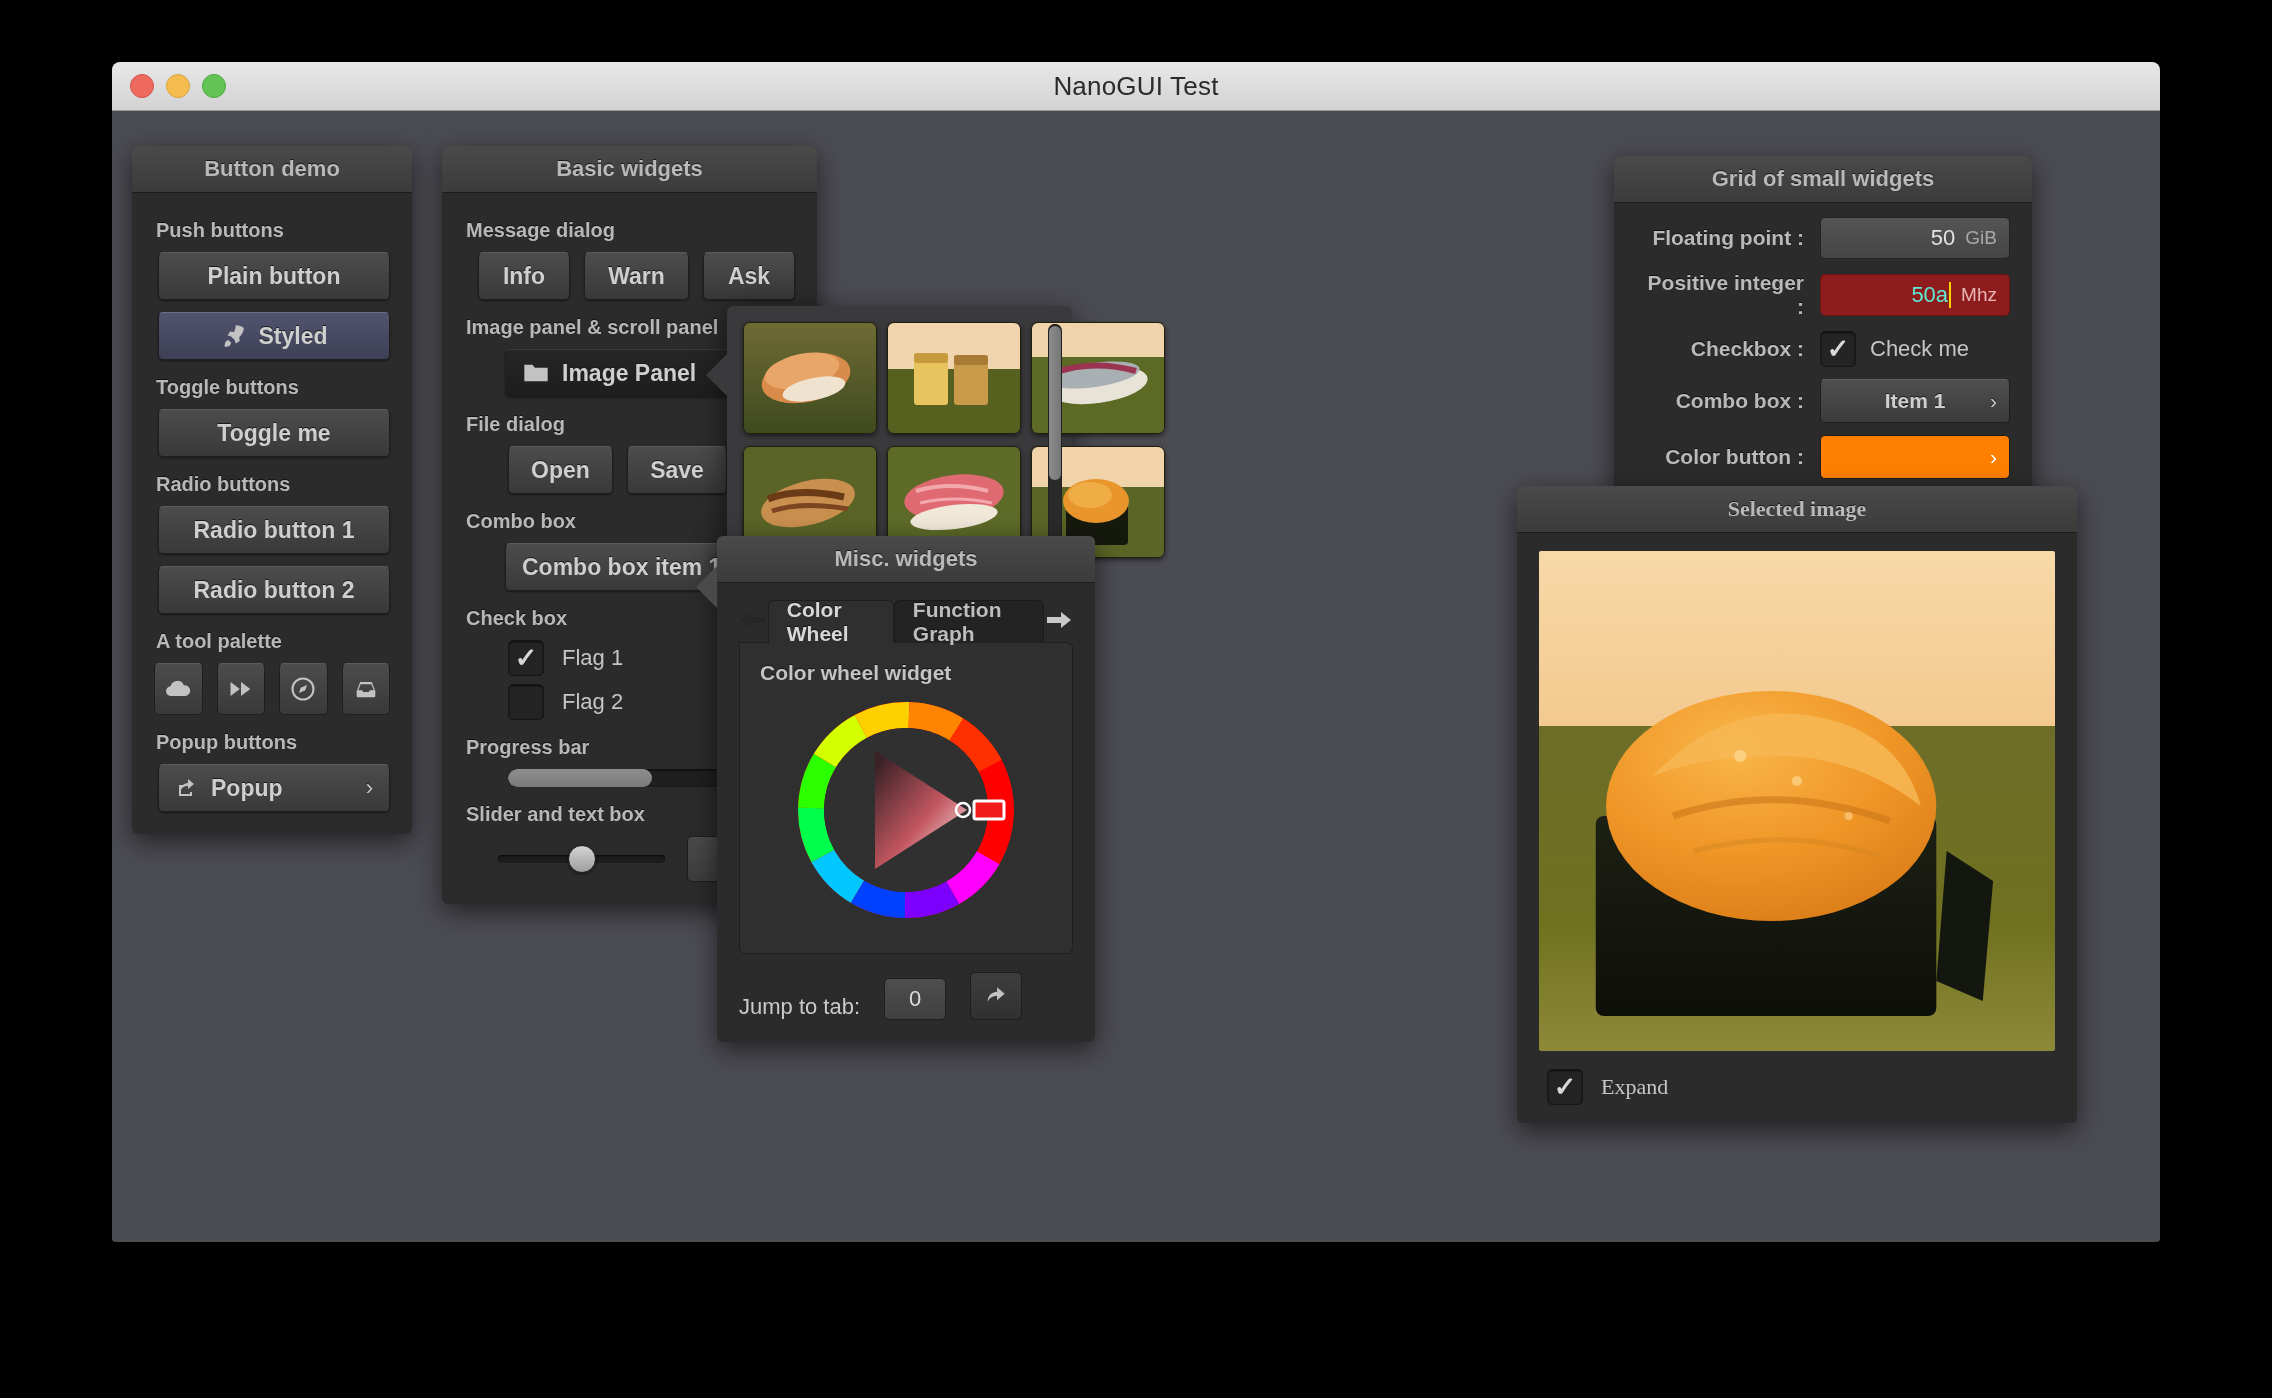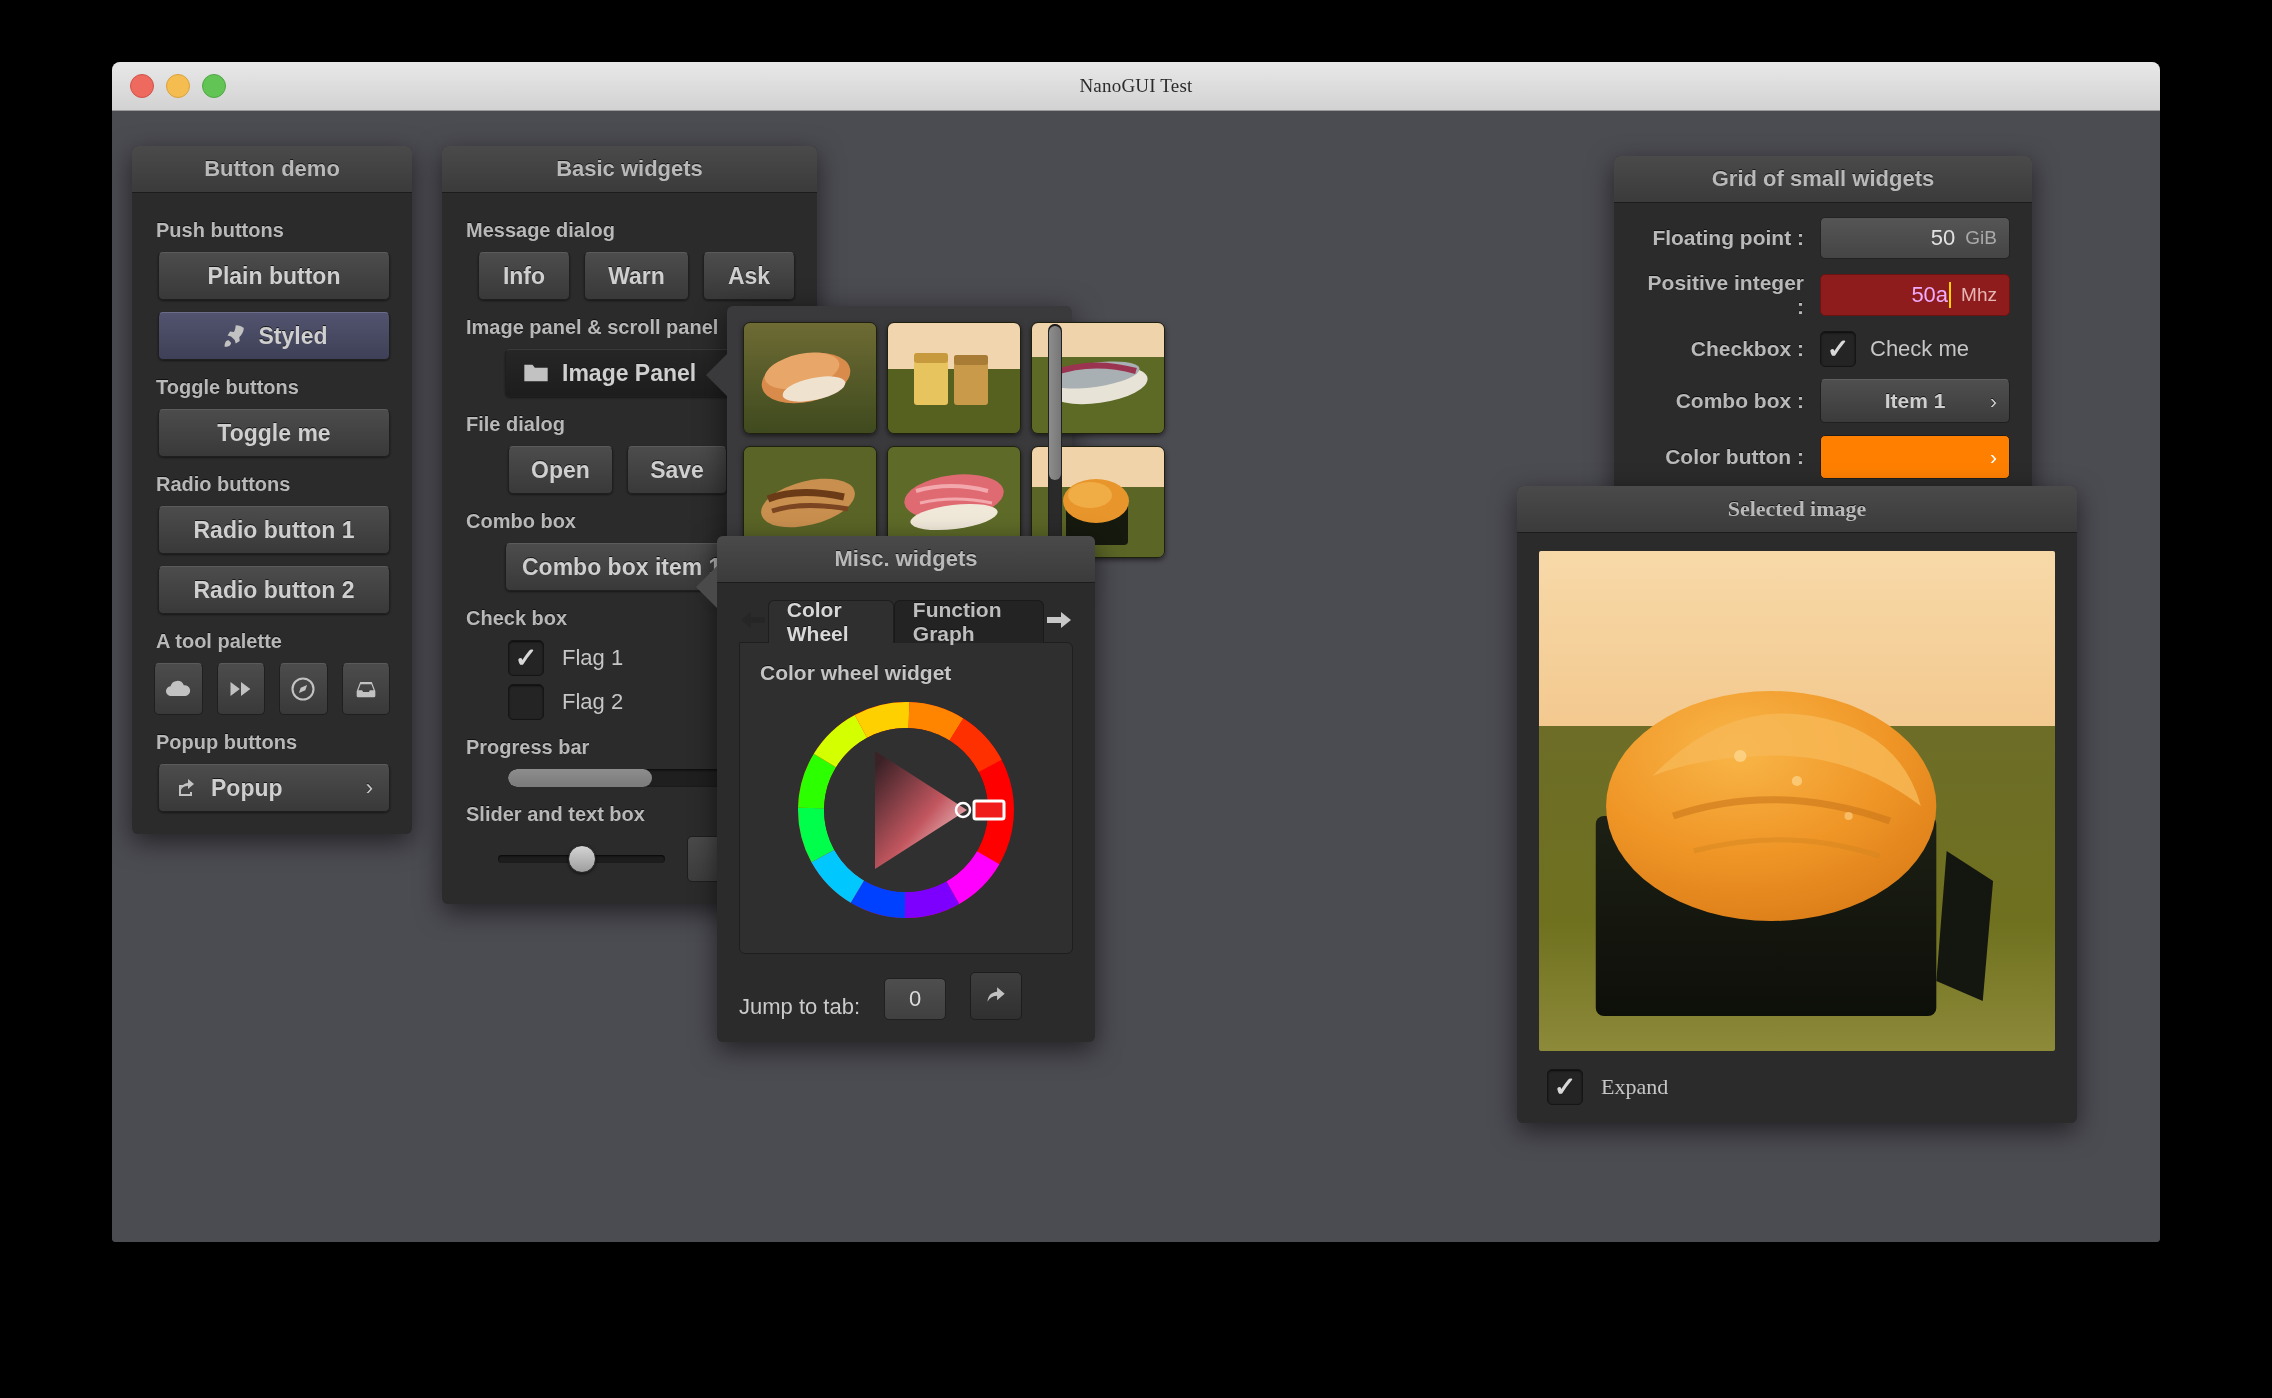--- a/index.html
+++ b/index.html
@@ -11,21 +11,21 @@
   .os-window{
     position:absolute;left:112px;top:62px;width:2048px;height:1180px;
     background:#4b4b52;border-radius:8px 8px 4px 4px;overflow:hidden;
     box-shadow:0 10px 40px rgba(0,0,0,.6);
   }
   .titlebar{
     height:48px;background:linear-gradient(180deg,#e8e8e8 0%,#d2d2d2 100%);
     border-bottom:1px solid #9a9a9a;position:relative;
     display:flex;align-items:center;justify-content:center;
   }
-  .title-text{font-size:19px;color:#2b2b2b;letter-spacing:.2px;font-family:Liberation Serif, serif;}
+  .title-text{font-size:26px;color:#2b2b2b;letter-spacing:.2px;}
   .lights{position:absolute;left:18px;top:50%;transform:translateY(-50%);display:flex;gap:12px;}
   .light{width:22px;height:22px;border-radius:50%;}
   .light.red{background:#ee6a5f;border:1px solid #d0524a;}
   .light.yellow{background:#f5bd4f;border:1px solid #d9a23d;}
   .light.green{background:#61c454;border:1px solid #4ea843;}
   .canvas{position:absolute;left:0;top:49px;right:0;bottom:0;background:#4b4b52;}
 
   
   .ng{
     position:absolute;border-radius:6px;
@@ -116,21 +116,21 @@
   
   .grid2{display:grid;grid-template-columns:auto 190px;gap:12px 16px;align-items:center;}
   .glab{font-size:21px;font-weight:bold;color:#b9b9b9;text-align:right;text-shadow:0 -1px 0 #111;}
   .gfield{
     height:42px;border-radius:5px;display:flex;align-items:center;
     padding:0 12px;box-sizing:border-box;
     background:linear-gradient(180deg,#555,#454545);border:1px solid #232323;
   }
   .gfield.err{background:#8e1c1c;border-color:#6b1414;}
   .gfield .num{flex:1;text-align:right;font-size:22px;color:#e2e2e2;}
-  .gfield.err .num{color:#f0abfc;text-align:right;}
+  .gfield.err .num{color:#5eead4;text-align:right;}
   .gfield .un{font-size:19px;color:#a9a9a9;margin-left:10px;}
   .gfield.err .un{color:#e6b6b6;}
   .caret{display:inline-block;width:2px;height:26px;background:#ffd200;margin-left:1px;}
   .gcombo{
     height:42px;border-radius:5px;display:flex;align-items:center;justify-content:center;
     background:linear-gradient(180deg,#4f4f4f,#3b3b3b);border:1px solid #1f1f1f;
     border-top-color:#5e5e5e;color:#cfcfcf;font-size:21px;font-weight:bold;
     text-shadow:0 -1px 0 #191919;position:relative;cursor:pointer;
   }
   .gcombo .chev{position:absolute;right:12px;font-weight:normal;font-size:21px;}

